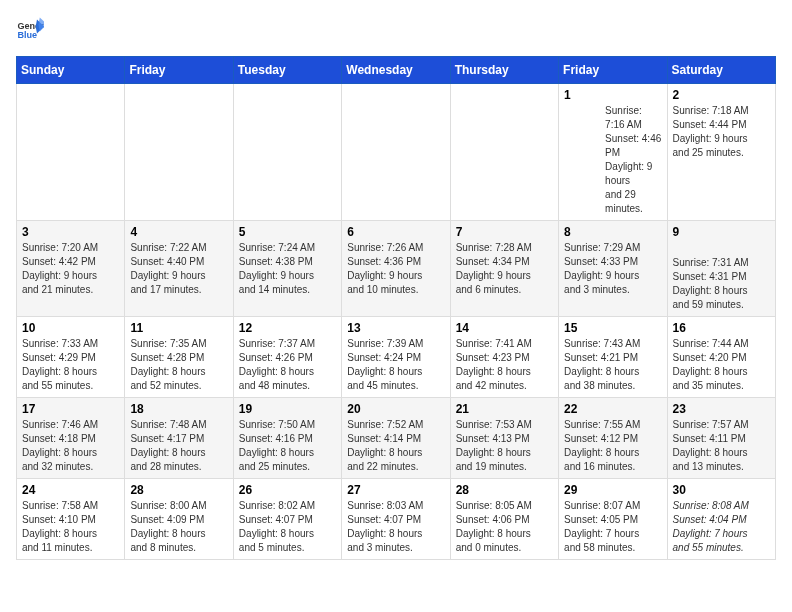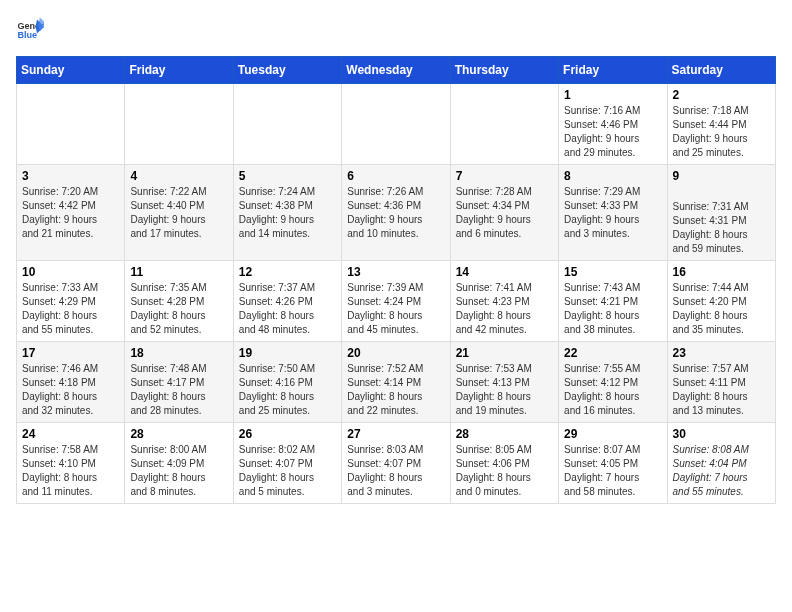--- a/index.html
+++ b/index.html
@@ -114,21 +114,21 @@
   </thead>
   <tbody id="calendar-body">
   <tr>
         <td class="empty-cell"></td>
         <td class="empty-cell"></td>
         <td class="empty-cell"></td>
         <td class="empty-cell"></td>
         <td class="empty-cell"></td>
         <td>
           <span class="day-number">1</span>
-          <div class="day-info" style="white-space: pre-line;">Sunrise: 7:16 AM
+          <div class="day-info" style="white-space: pre-line; margin-left: 41px;">Sunrise: 7:16 AM
 Sunset: 4:46 PM
 Daylight: 9 hours
 and 29 minutes.</div>
         </td>
         <td>
           <span class="day-number">2</span>
           <div class="day-info" style="white-space: pre-line;">Sunrise: 7:18 AM
 Sunset: 4:44 PM
 Daylight: 9 hours
 and 25 minutes.</div>

